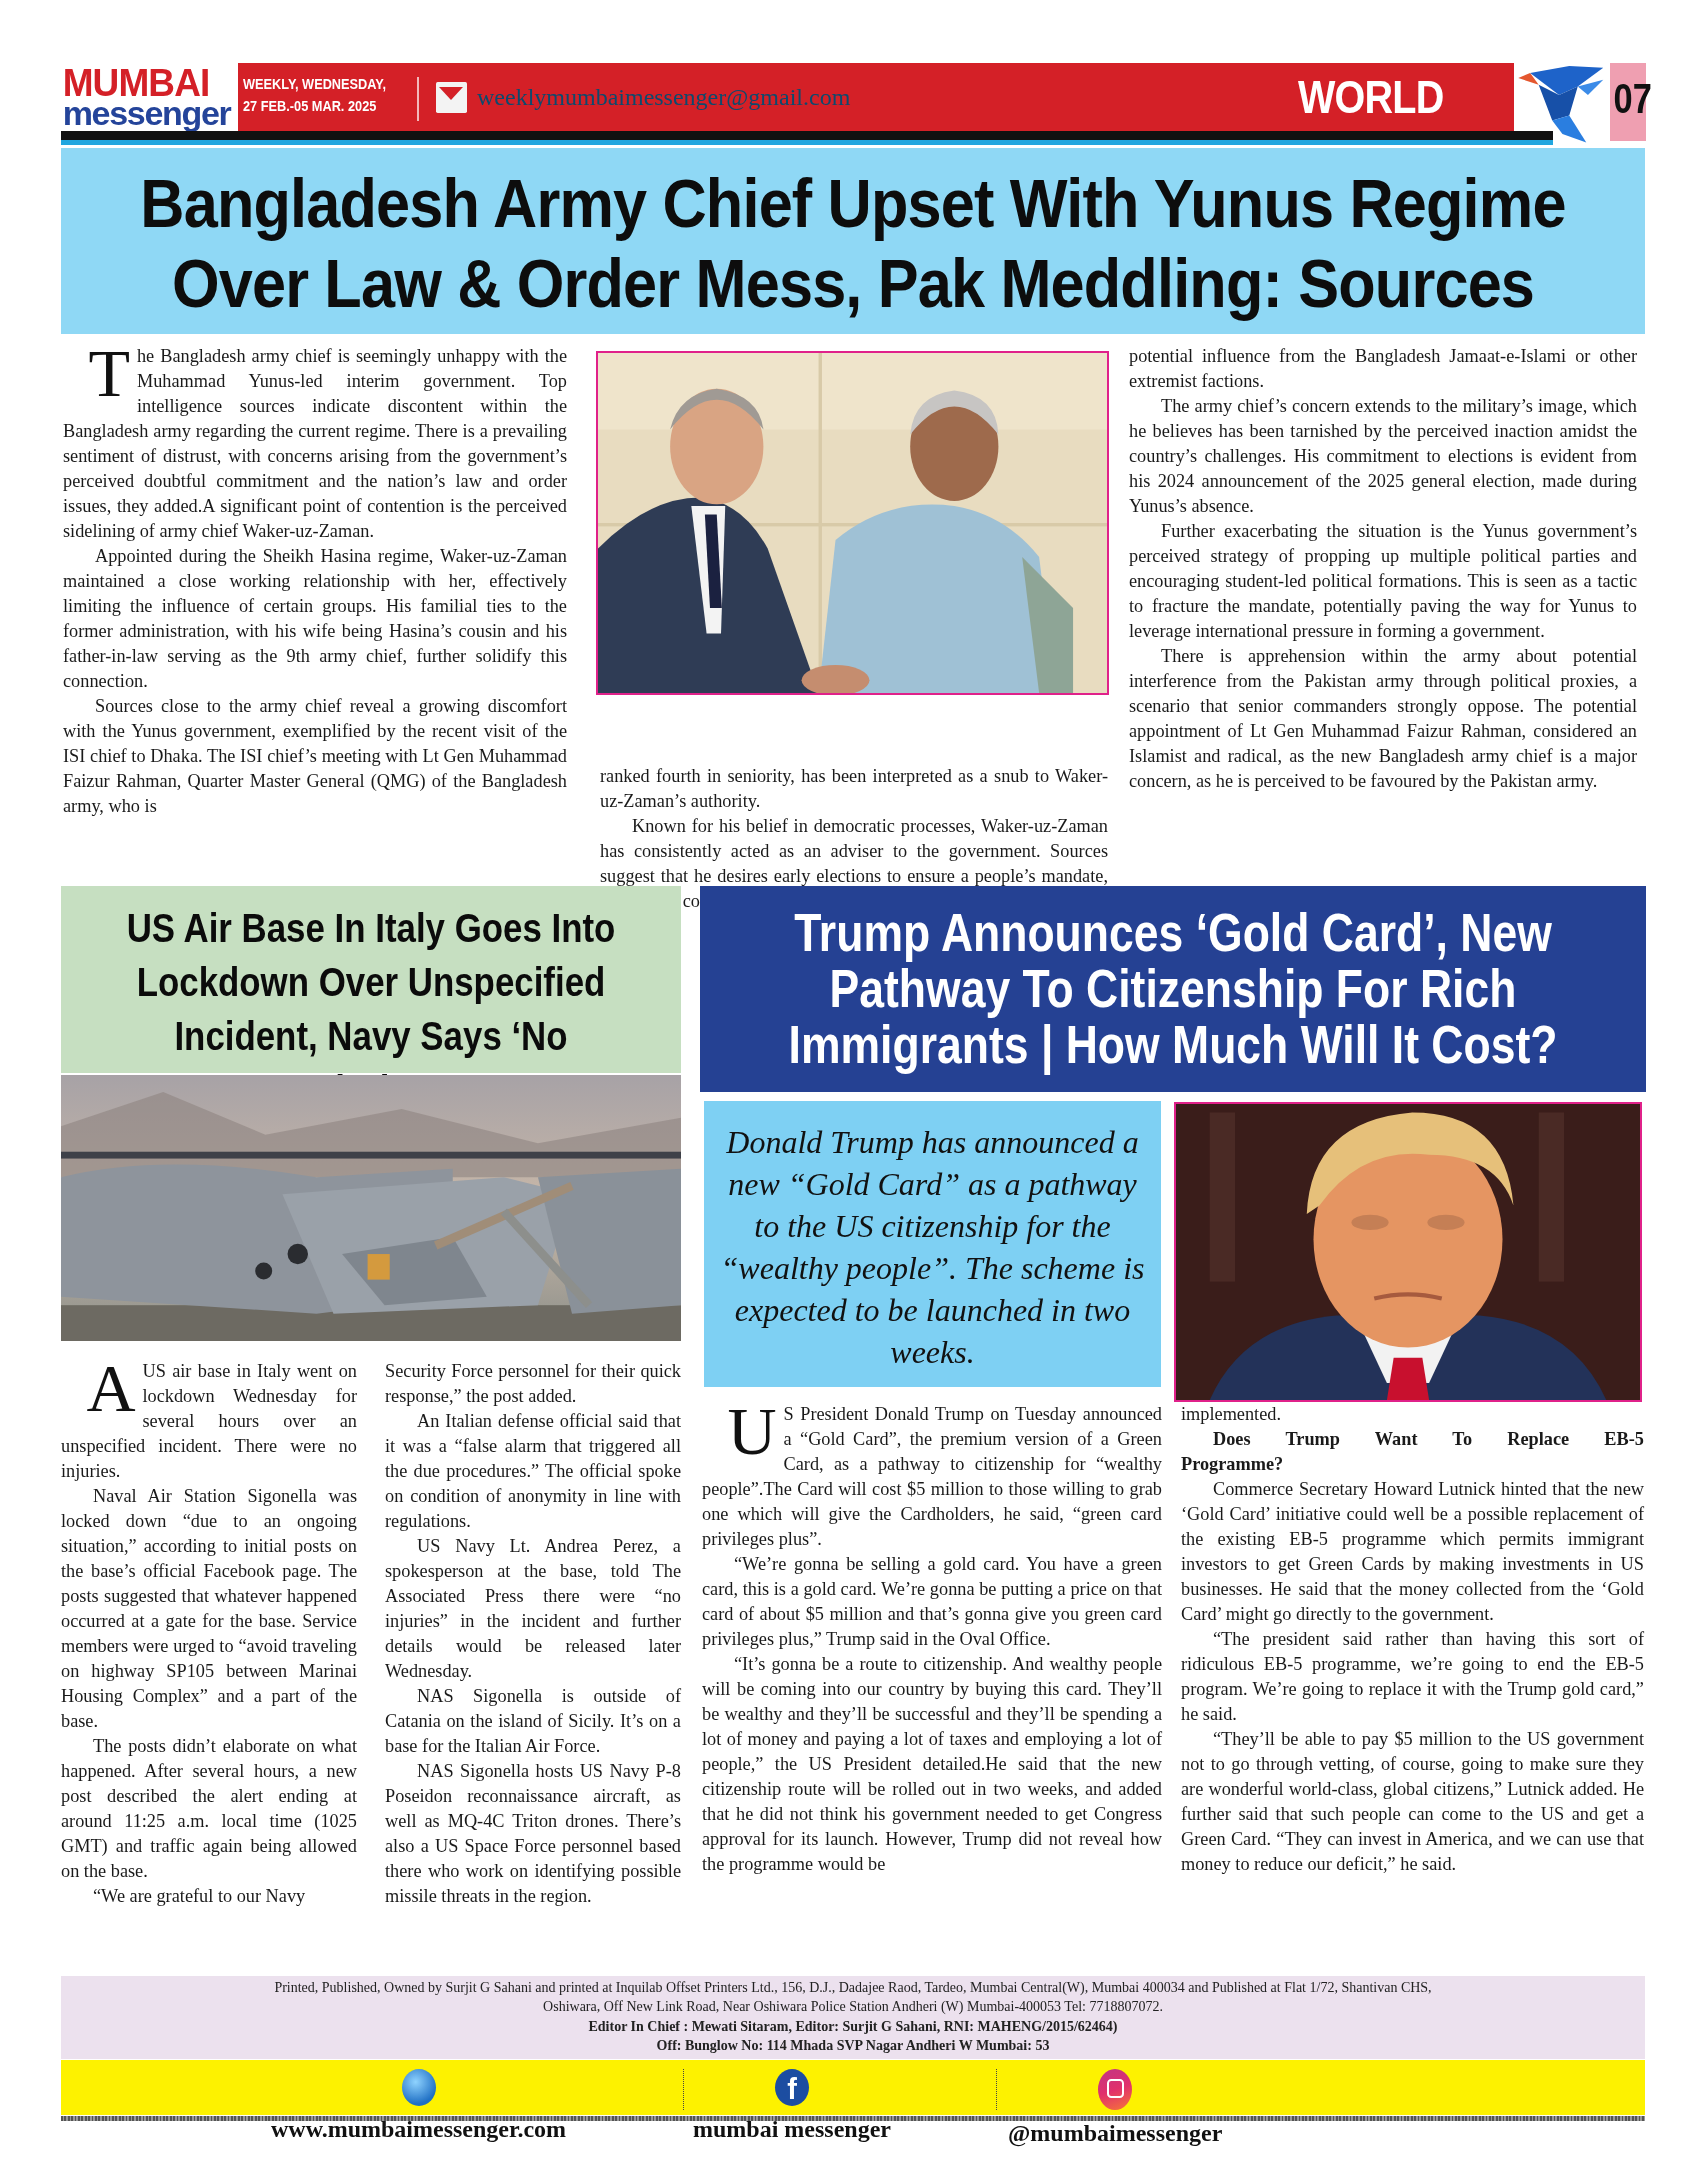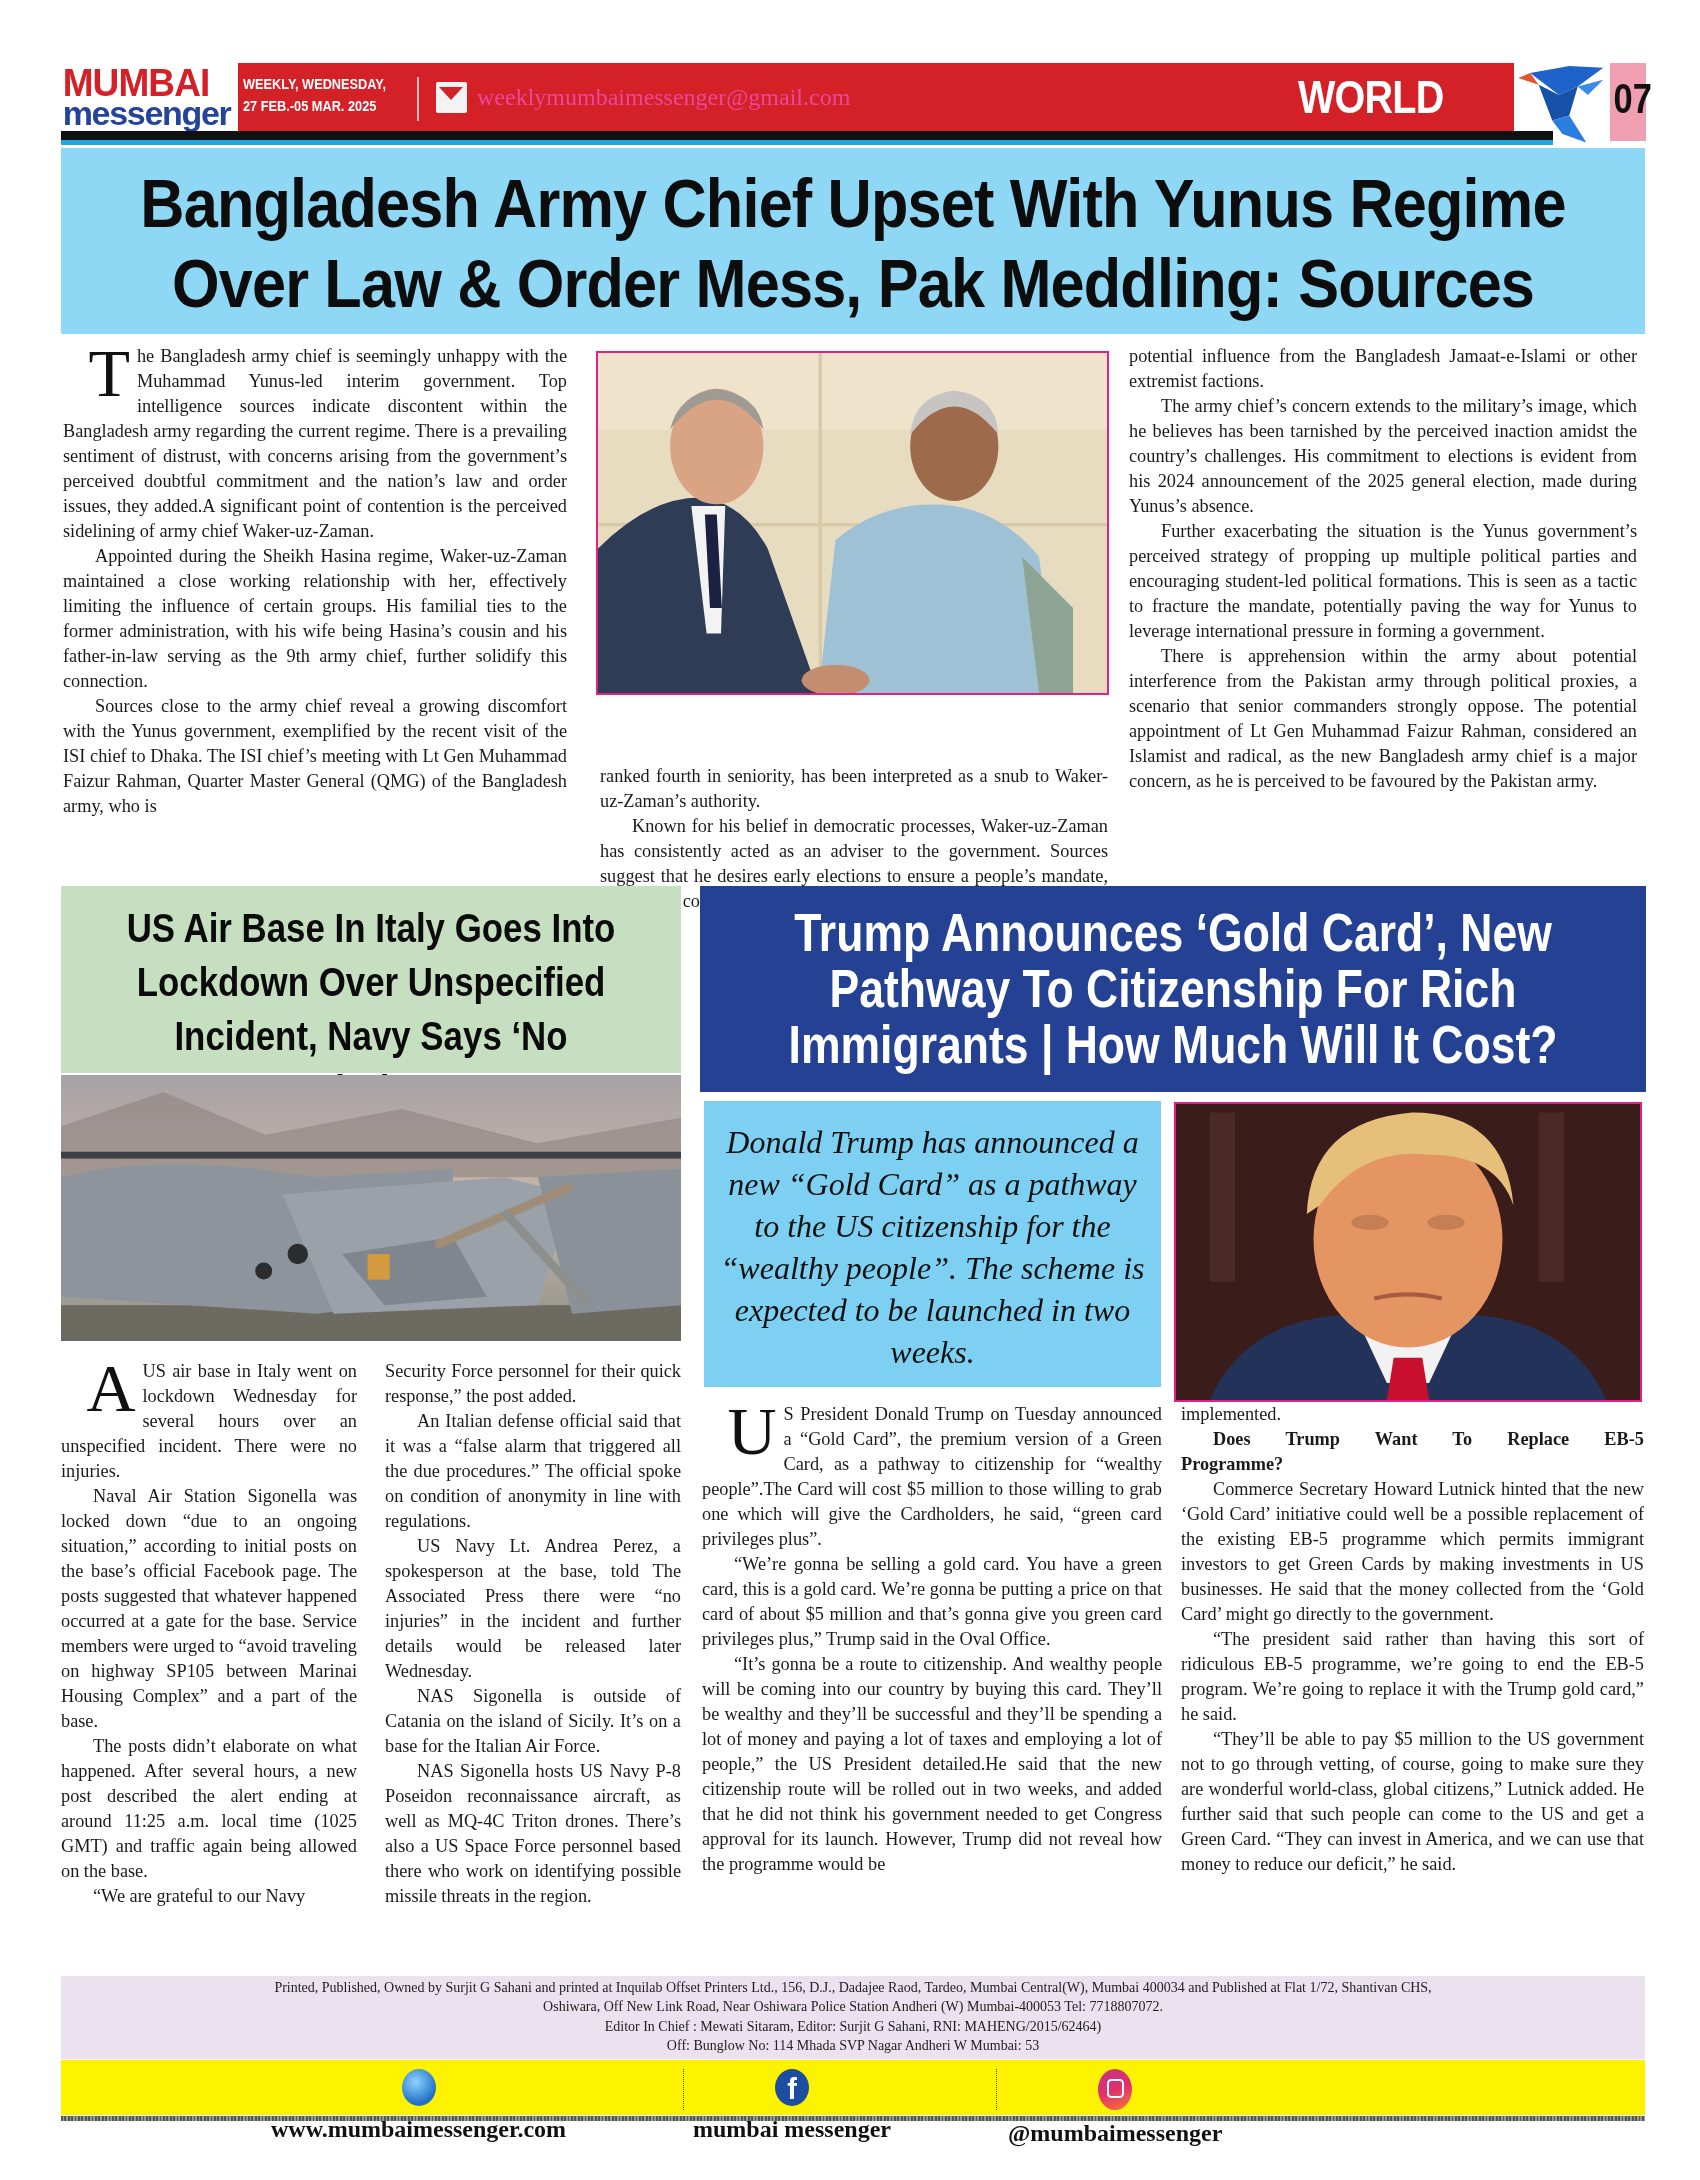--- a/index.html
+++ b/index.html
@@ -9,21 +9,21 @@
   
   .masthead { position: absolute; left: 61px; top: 63px; width: 1584px; height: 73px; }
   .logo { position: absolute; left: 0; top: 0; width: 177px; height: 73px; background: #fff; }
   .logo .l1 { position: absolute; left: 1.7px; top: 0; font-family: "Liberation Sans", sans-serif; font-weight: 700; font-size: 37px; letter-spacing: -0.9px; color: #d42027; transform: scaleY(1.05); line-height: 39px; }
   .logo .l2 { position: absolute; left: 1.7px; top: 32px; font-family: "Liberation Sans", sans-serif; font-weight: 700; font-size: 34px; letter-spacing: -1.3px; color: #24449a; line-height: 37px; }
   .redbar { position: absolute; left: 177px; top: 0; width: 1276px; height: 68px; background: #d42027; }
   .dateline { position: absolute; left: 182px; top: 10.2px; color: #fff; font-family: "Liberation Sans", sans-serif; font-weight: 700; font-size: 14.5px; line-height: 22px; transform: scaleX(0.88); transform-origin: left; }
   .vsep { position: absolute; left: 356px; top: 13.6px; width: 1.7px; height: 44px; background: #f3b9bb; }
   .mail-icon { position: absolute; left: 375px; top: 19px; width: 31px; height: 31px; background: #f3f3f3; border-radius: 1.7px; }
   .mail-icon::before { content: ""; position: absolute; left: 3.4px; top: 5.1px; border-left: 12px solid transparent; border-right: 12px solid transparent; border-top: 13.6px solid #d42027; }
-  .email { position: absolute; left: 416px; top: 19px; color: #ec4899; font-size: 24px; line-height: 31px; }
+  .email { position: absolute; left: 416px; top: 19px; color: #0c4a6e; font-size: 24px; line-height: 31px; }
   .section-label { position: absolute; left: 1237px; top: 8.5px; color: #fff; font-family: "Liberation Sans", sans-serif; font-weight: 700; font-size: 46px; line-height: 51px; letter-spacing: -0.9px; transform: scaleX(0.86); transform-origin: left; }
   .bird-icon { position: absolute; left: 1457px; top: -1.7px; width: 94px; height: 85px; }
   .pageno { position: absolute; left: 1549px; top: 0; width: 36px; height: 78px; background: #ef9fb1; }
   .pageno span { position: absolute; left: 0; top: 10.2px; width: 100%; text-align: center; font-family: "Liberation Sans", sans-serif; font-weight: 700; font-size: 43px; line-height: 51px; color: #111; transform: scaleX(0.8); }
   .blackline { position: absolute; left: 61px; top: 131px; width: 1492px; height: 8.5px; background: #111; }
   .blueline { position: absolute; left: 61px; top: 140px; width: 1492px; height: 5.1px; background: #21a6df; }
 
   
   .topbanner { position: absolute; left: 61px; top: 148px; width: 1584px; height: 186px; background: #8fd8f5; }
   .topbanner h1 { position: absolute; left: 0; top: 15.3px; width: 100%; text-align: center; font-family: "Liberation Sans", sans-serif; font-weight: 700; font-size: 68px; line-height: 80px; color: #0d0d0d; letter-spacing: -0.9px; transform: scaleX(0.9); }
@@ -43,21 +43,21 @@
   .greenhead h2 { position: absolute; left: 0; top: 15.3px; width: 100%; text-align: center; font-family: "Liberation Sans", sans-serif; font-weight: 700; font-size: 41px; line-height: 54px; color: #0b0b0b; transform: scaleX(0.85); }
 
   
   .bluehead { position: absolute; left: 700px; top: 886px; width: 946px; height: 206px; background: #254193; }
   .bluehead h2 { position: absolute; left: 0; top: 19px; width: 100%; text-align: center; font-family: "Liberation Sans", sans-serif; font-weight: 700; font-size: 53px; line-height: 56px; color: #fff; transform: scaleX(0.84); }
   .pullquote { position: absolute; left: 704px; top: 1101px; width: 457px; height: 286px; background: #7ed0f3; padding-left: 9px; }
   .pullquote p { position: absolute; left: 8.5px; top: 20.4px; width: 440px; text-align: center; font-style: italic; font-size: 32px; line-height: 42px; color: #111; }
 
   
   .imprint { position: absolute; left: 61px; top: 1976px; width: 1584px; height: 83px; background: #ece1ee; text-align: center; font-size: 14px; line-height: 19.6px; color: #222; padding-top: 1.7px; }
-  .imprint .b { font-weight: 400; }
+  .imprint .b { font-weight: 700; }
   .socialbar { position: absolute; left: 61px; top: 2060px; width: 1584px; height: 55px; background: #fdf200; }
   .social { position: absolute; top: 8.5px; display: flex; align-items: center; gap: 6.8px; font-weight: 700; font-size: 24px; line-height: 34px; color: #111; flex-direction: column; }
   .dotsep { position: absolute; top: 8.5px; width: 0; height: 41px; border-left: 1.7px dotted #444; }
   .globe-icon { width: 34px; height: 37px; border-radius: 50%; background: radial-gradient(circle at 40% 35%, #8fd3ff, #1f6fc4 70%); }
   .fb-icon { width: 34px; height: 37px; border-radius: 50%; background: #1c4da1; color: #fff; font-family: "Liberation Sans", sans-serif; font-weight: 700; font-size: 29px; text-align: center; line-height: 41px; }
   .ig-icon { width: 34px; height: 41px; border-radius: 50%; background: linear-gradient(160deg, #c13584, #e1306c 50%, #f77737); position: relative; }
   .ig-icon::after { content: ""; position: absolute; left: 8.5px; top: 10.2px; width: 13.6px; height: 15.3px; border: 2.6px solid #fff; border-radius: 4.3px; }
   .bottomrule { position: absolute; left: 61px; top: 2116px; width: 1584px; height: 5.1px; background: repeating-linear-gradient(90deg, #555 0 1.7px, #999 1.7px 3.4px); }
 </style>
 </head>

